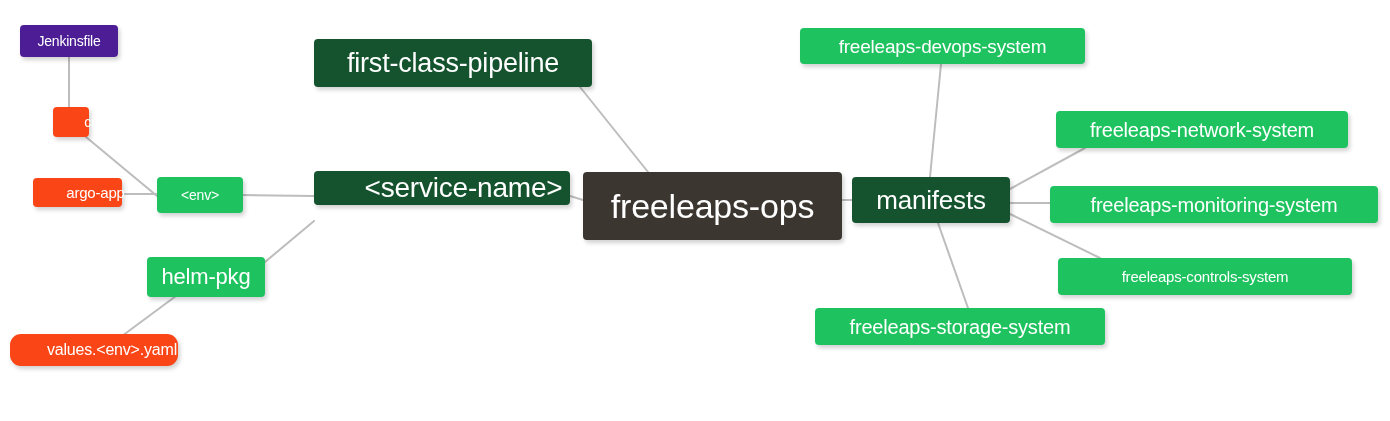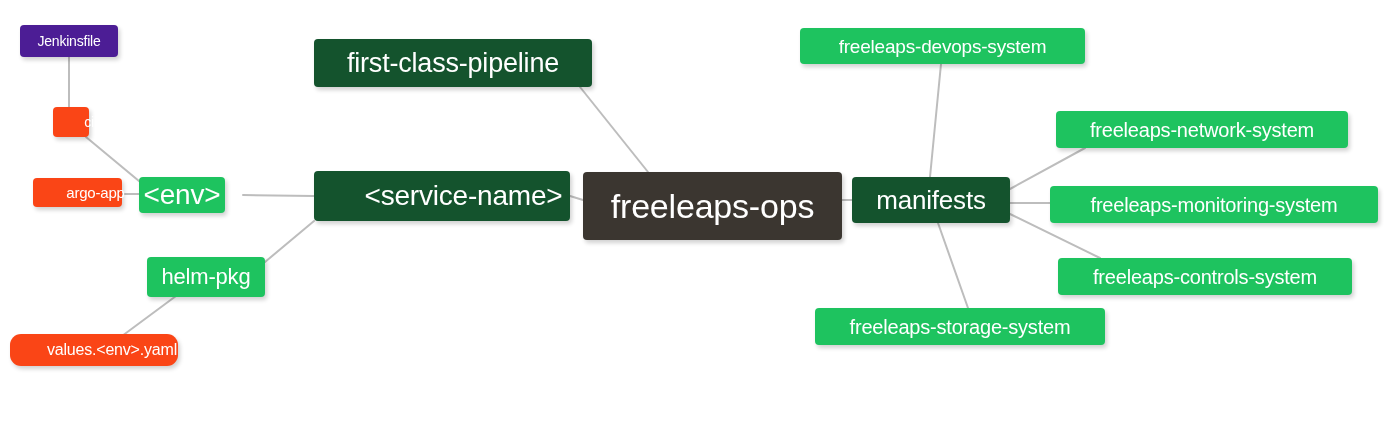--- a/index.html
+++ b/index.html
@@ -67,24 +67,24 @@
   <div id="nodes-layer">
       <div class="node orange" style="left: 20px; top: 25px; width: 98px; height: 32px; font-size: 14px;">
         <span>Jenkinsfile</span>
       </div>
       <div class="node red" style="left: 53px; top: 107px; width: 33px; height: 30px; font-size: 14px;">
         <span>ci</span>
       </div>
       <div class="node red" style="left: 33px; top: 178px; width: 89px; height: 29px; font-size: 15px;">
         <span>argo-app</span>
       </div>
-      <div class="node green" style="left: 139px; top: 177px; width: 86px; height: 36px; font-size: 28px;">
+      <div class="node green" style="left: 157px; top: 177px; width: 86px; height: 36px; font-size: 14px;">
         <span>&lt;env&gt;</span>
       </div>
-      <div class="node blue" style="left: 314px; top: 171px; width: 256px; height: 50px; font-size: 28px; padding-left: 43px;">
+      <div class="node blue" style="left: 314px; top: 171px; width: 256px; height: 34px; font-size: 28px; padding-left: 43px;">
         <span>&lt;service-name&gt;</span>
       </div>
       <div class="node blue" style="left: 314px; top: 39px; width: 278px; height: 48px; font-size: 27px;">
         <span>first-class-pipeline</span>
       </div>
       <div class="node green" style="left: 147px; top: 257px; width: 118px; height: 40px; font-size: 22px;">
         <span>helm-pkg</span>
       </div>
       <div class="node red" style="left: 10px; top: 334px; width: 168px; height: 32px; font-size: 16px; border-radius: 11px;">
         <span>values.&lt;env&gt;.yaml</span>
@@ -97,20 +97,20 @@
       </div>
       <div class="node green" style="left: 800px; top: 28px; width: 285px; height: 36px; font-size: 19px;">
         <span>freeleaps-devops-system</span>
       </div>
       <div class="node green" style="left: 1056px; top: 111px; width: 292px; height: 37px; font-size: 20px; text-align: right;">
         <span>freeleaps-network-system</span>
       </div>
       <div class="node green" style="left: 1050px; top: 186px; width: 328px; height: 37px; font-size: 20px;">
         <span>freeleaps-monitoring-system</span>
       </div>
-      <div class="node green" style="left: 1058px; top: 258px; width: 294px; height: 37px; font-size: 20px;">
+      <div class="node green" style="left: 1058px; top: 258px; width: 294px; height: 37px; font-size: 15px;">
         <span>freeleaps-controls-system</span>
       </div>
       <div class="node green" style="left: 815px; top: 308px; width: 290px; height: 37px; font-size: 20px;">
         <span>freeleaps-storage-system</span>
       </div>
     </div>
 </div>
 
 </body></html>

